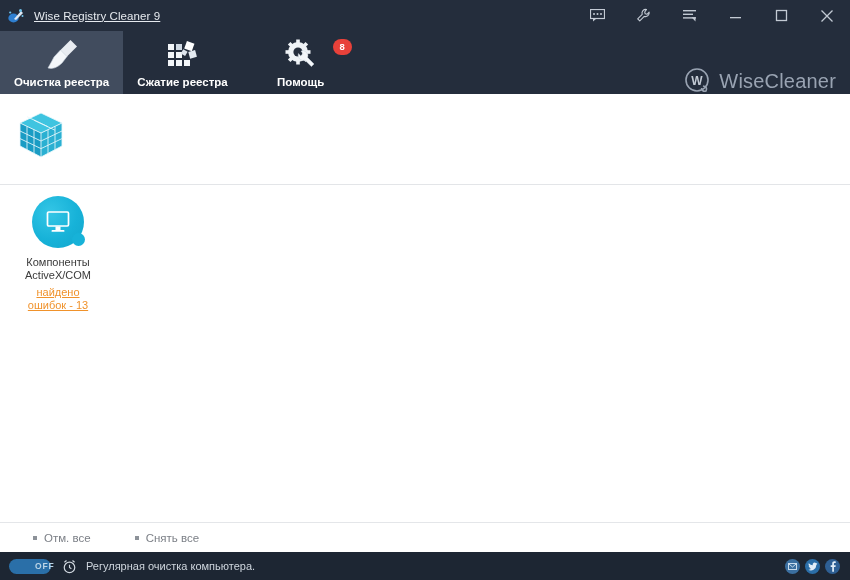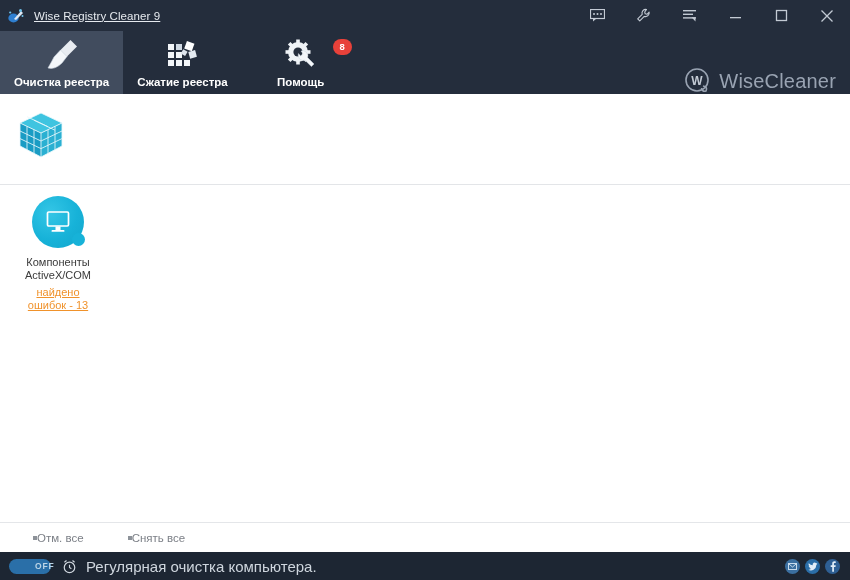--- a/index.html
+++ b/index.html
@@ -110,21 +110,21 @@
     text-align:center; white-space:pre-line;text-decoration:underline;
   }
 
   
   .footer-actions {
     position:absolute; top:522px; left:0; width:850px; height:30px;
     background:#ffffff; border-top:1px solid #e4e6e9;
     display:flex; align-items:center;
   }
   .fa-link {
-    display:flex; align-items:center; cursor:default;
+    display:flex; align-items:center; gap:7px; cursor:default;
     color:#7b7f86; font-size:11.5px;justify-content:space-between;
   }
   .fa-link .dot { width:4px; height:4px; background:#8d9299; display:inline-block; }
 
   
   .statusbar {
     position:absolute; top:552px; left:0; width:850px; height:28px;
     background:#1d2633; display:flex; align-items:center;
   }
   .toggle {
@@ -134,21 +134,21 @@
     gap:21px;
   }
   .toggle .knob {
     width:11px; height:11px; border-radius:50%; background:#e8f2f8; margin-left:2px;
   }
   .toggle .ttxt {
     color:#bcd4e6; font-size:8.5px; font-weight:bold; letter-spacing:.8px;
     margin-left:3px;
   }
   .sb-clock { margin-left:11px; width:15px; height:15px; }
-  .sb-text { color:#cfd6de; font-size:15px; margin-left:9px; white-space:nowrap; }
+  .sb-text { color:#cfd6de; font-size:11px; margin-left:9px; white-space:nowrap; }
   .sb-spacer { flex:1 1 auto; }
   .social { display:flex; align-items:center; gap:5px; margin-right:10px; }
   .soc {
     width:15px; height:15px; border-radius:50%;
     display:flex; align-items:center; justify-content:center;
     color:#cfe0ee; font-size:8px; cursor:default;
   }
   .soc.mail { background:#3b6fa0; }
   .soc.tw { background:#2b6ea8; }
   .soc.fb { background:#2e5f94; }

